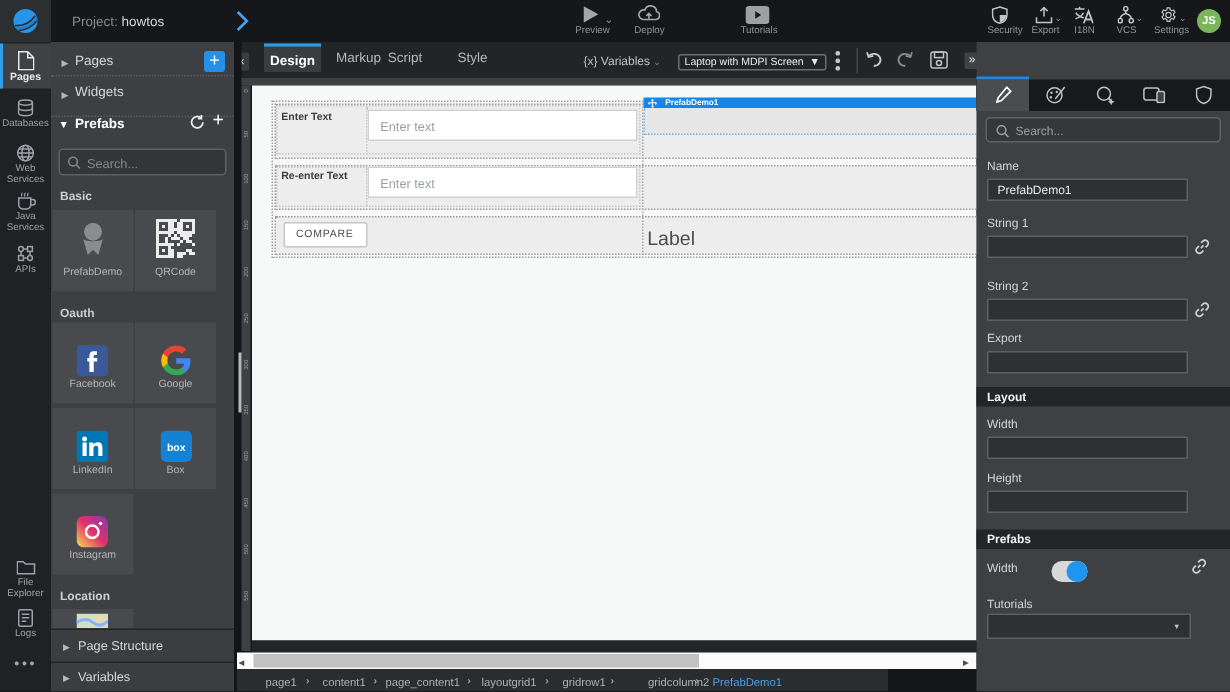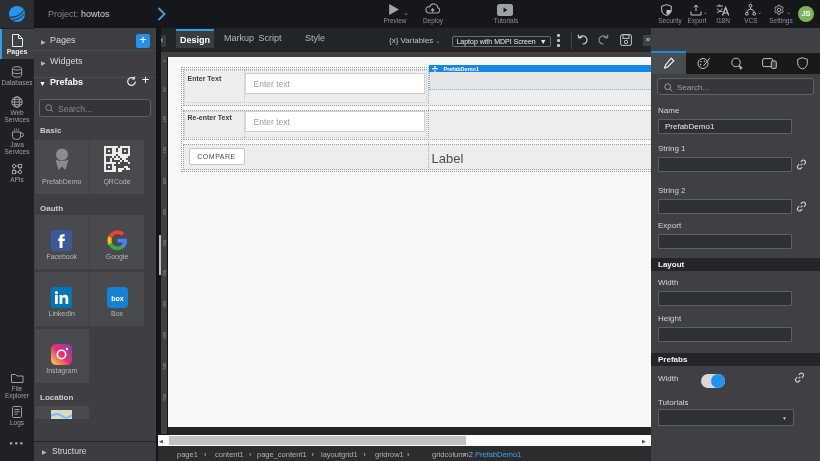--- a/index.html
+++ b/index.html
@@ -27,21 +27,21 @@
 .tab.active{background:#3a3d40;color:#fff;border-top:2px solid #2e9fe8;font-weight:bold}
 #gutter{left:155.5px;top:28px;width:5px;height:433px;background:#131518}
 #hruler{left:160.5px;top:52px;width:490.5px;height:4.5px;background:#3e4042}
 #ruler{left:160.5px;top:56.5px;width:6.5px;height:377px;background:#3e4042;overflow:visible}
 #vthumb{left:158.7px;top:235px;width:2px;height:40px;background:#b8babc}
 .rnum{position:absolute;left:0px;width:6px;color:#9a9da0;font-size:4px;text-align:center;transform:rotate(-90deg)}
 #canvas{left:167.5px;top:56.5px;width:483.5px;height:370.5px;background:#f7f8f8;overflow:hidden}
 #darkstrip{left:167.5px;top:427px;width:483.5px;height:7.5px;background:#232528}
 #hscroll{left:158px;top:434.5px;width:493px;height:11.5px;background:#fbfbfb}
 #hthumb{left:11px;top:1px;width:297px;height:9.5px;background:#c2c2c2}
-#breadcrumb{left:158px;top:446px;width:493px;height:15px;background:#2a2c2e;color:#aeb1b4;font-size:7.5px}
+#breadcrumb{left:158px;top:446px;width:434px;height:15px;background:#2a2c2e;color:#aeb1b4;font-size:7.5px}
 .bc{position:absolute;top:4px;white-space:nowrap}
 .bsep{color:#9fa2a5;font-size:7px;top:4.5px;font-weight:bold}
 .formrow{position:absolute;background:#ededee;border:1px dotted #a0a0a0}
 .inp{position:absolute;background:#fff;border:1px solid #d0d0d0;color:#9aa0a5;font-size:8px}
 .flabel{position:absolute;font-size:7px;font-weight:bold;color:#3c3c3c}
 
 #rightpanel{left:651px;top:28px;width:169px;height:433px;background:#3e4043}
 #rphead{left:0;top:0;width:169px;height:25px;background:#393c3f;color:#e4e6e8;font-size:9px}
 .rptabs{left:0;top:25px;width:169px;height:21px;background:#17191b}
 .rlabel{position:absolute;left:7px;color:#d2d4d7;font-size:8px}
@@ -291,23 +291,27 @@
     <div class="tl">Instagram</div>
   </div>
   <div class="seclabel" style="top:365px">Location</div>
   <div class="tile" style="left:1px;top:378px;height:13px;overflow:hidden">
     <svg style="margin-top:3px" width="21" height="10" viewBox="0 0 21 10">
           <rect width="21" height="10" fill="#cfe0c3"></rect>
           <path d="M0 6 Q6 2 11 6 T21 5" stroke="#8ab4f8" stroke-width="2" fill="none"></path>
           <rect x="13" y="1" width="6" height="4" fill="#e8d9b0"></rect>
         </svg>
   </div>
+  <div class="ab" style="left:0;top:391px;width:122px;height:22px;background:#3b3d40;border-top:1px solid #232527;color:#d6d8da;font-size:8.5px">
+    <span class="arr" style="left:8px;top:7px">▶</span>
+        <span style="position:absolute;left:18px;top:5px">Page Structure</span>
+  </div>
   <div class="ab" style="left:0;top:413px;width:122px;height:20px;background:#3b3d40;border-top:1px solid #232527;color:#d6d8da;font-size:8.5px">
     <span class="arr" style="left:8px;top:6px">▶</span>
-        <span style="position:absolute;left:18px;top:4px">Structure</span>
+        <span style="position:absolute;left:18px;top:4px">Variables</span>
   </div>
 </div>
 
 <div id="toolbar" class="ab">
   <div class="ab" style="left:0;top:7px;width:9.5px;height:12px;background:#3a3d40;border-radius:1px;color:#d8dadc;font-size:8.5px;text-align:center;line-height:11px">«</div>
   <div class="tab active" style="left:20px;width:38px">Design</div>
   <div class="tab" style="left:62px;width:42px">Markup</div>
   <div class="tab" style="left:96px;width:36px">Script</div>
   <div class="tab" style="left:142px;width:34px">Style</div>
   <div class="ab" style="left:233px;top:8px;color:#c0c3c6;font-size:8px">{x} Variables <span style="font-size:6px;color:#8f9296">⌄</span></div>

